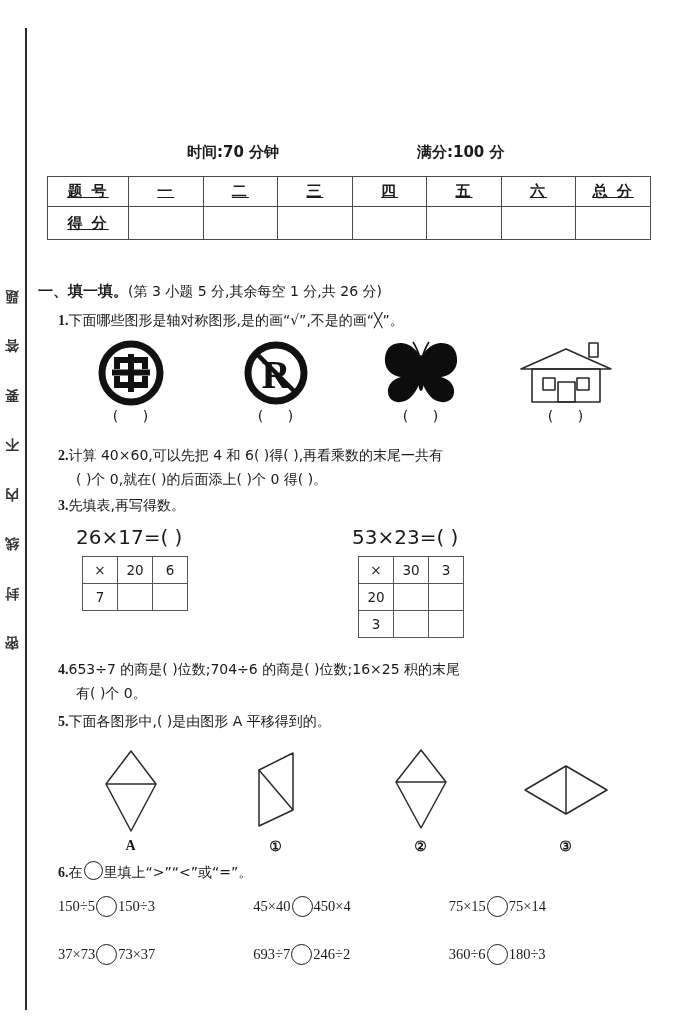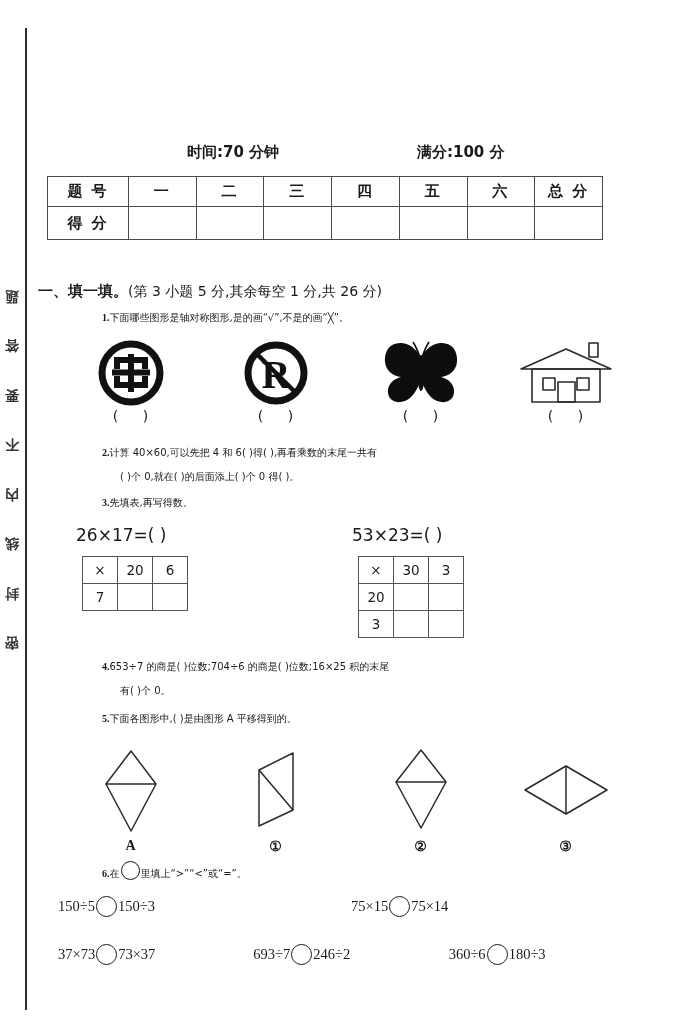--- a/index.html
+++ b/index.html
@@ -60,23 +60,24 @@
     font-family: "DejaVu Sans", sans-serif;
   }
   #exam-meta .meta-time { position: absolute; left: 132px; white-space: nowrap; }
   #exam-meta .meta-total { position: absolute; left: 362px; white-space: nowrap; }
 
   
   #score-table {
     position: absolute;
     left: 47px;
     top: 176px;
-    width: 556px;
+    width: 604px;
     border-collapse: collapse;
     table-layout: fixed;
+    text-decoration: underline;
   }
   #score-table td {
     border: 1px solid #4a4a4a;
     height: 27px;
     text-align: center;
     vertical-align: middle;
     font-family: "DejaVu Sans", sans-serif;
     font-size: 15px;
     font-weight: bold;
     letter-spacing: 2px;
@@ -95,25 +96,24 @@
     white-space: nowrap;
   }
   #section-one-heading .paren {
     font-weight: normal;
     font-size: 14px;
   }
 
   
   .q-text {
     position: absolute;
-    font-size: 10px;
+    font-size: 14px;
     font-family: "DejaVu Sans", sans-serif;
     white-space: nowrap;
     line-height: 1.35;
-    margin-left: 44px;
   }
   .q-num { font-weight: bold; font-family: "Liberation Serif", serif; }
 
   
   .figure-row {
     position: absolute;
     display: flex;
     width: 580px;
     left: 58px;
   }
@@ -134,21 +134,21 @@
   .fig-label {
     margin-top: 4px;
     font-size: 14px;
     font-family: "Liberation Serif", serif;
     font-weight: bold;
   }
 
   
   .mini-eq {
     position: absolute;
-    font-size: 17px;
+    font-size: 20px;
     font-family: "DejaVu Sans", sans-serif;
     white-space: nowrap;
   }
   .mini-table {
     position: absolute;
     border-collapse: collapse;
     table-layout: fixed;
   }
   .mini-table td {
     border: 1px solid #555;
@@ -413,20 +413,25 @@
   <span class="q-num">6.</span><span>在</span><span class="inline-circle"></span><span>里填上“&gt;”“&lt;”或“=”。</span>
 </div>
 
 <div class="cmp-row" style="top:896px;">
   <div class="cmp-cell">
     <span>150÷5</span>
     <span class="cmp-circle"></span>
     <span>150÷3</span>
   </div>
   <div class="cmp-cell">
+    <span>45×40</span>
+    <span class="cmp-circle"></span>
+    <span>450×4</span>
+  </div>
+  <div class="cmp-cell">
     <span>75×15</span>
     <span class="cmp-circle"></span>
     <span>75×14</span>
   </div>
 </div>
 
 <div class="cmp-row" style="top:944px;">
   <div class="cmp-cell">
     <span>37×73</span>
     <span class="cmp-circle"></span>

